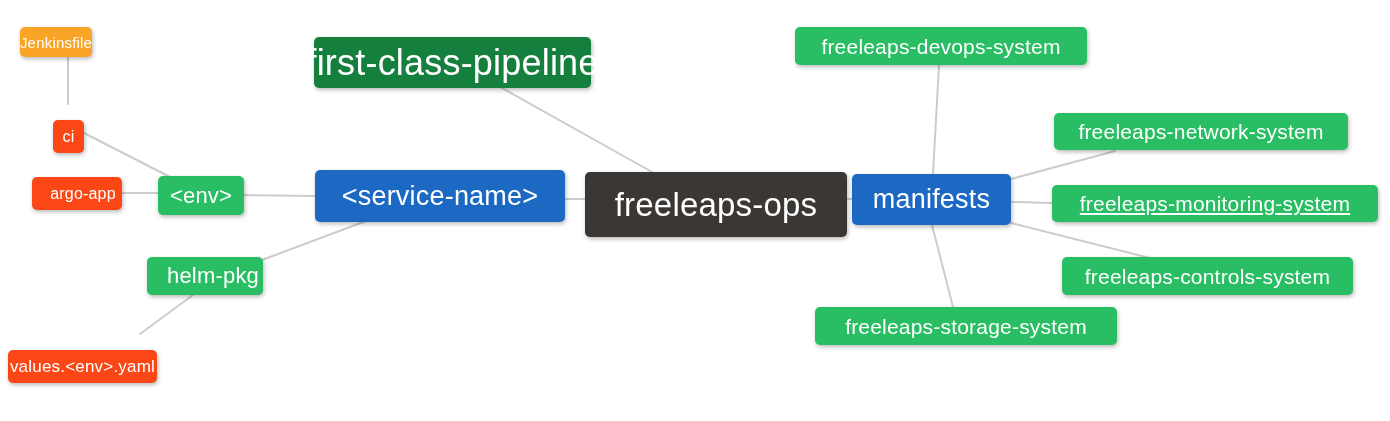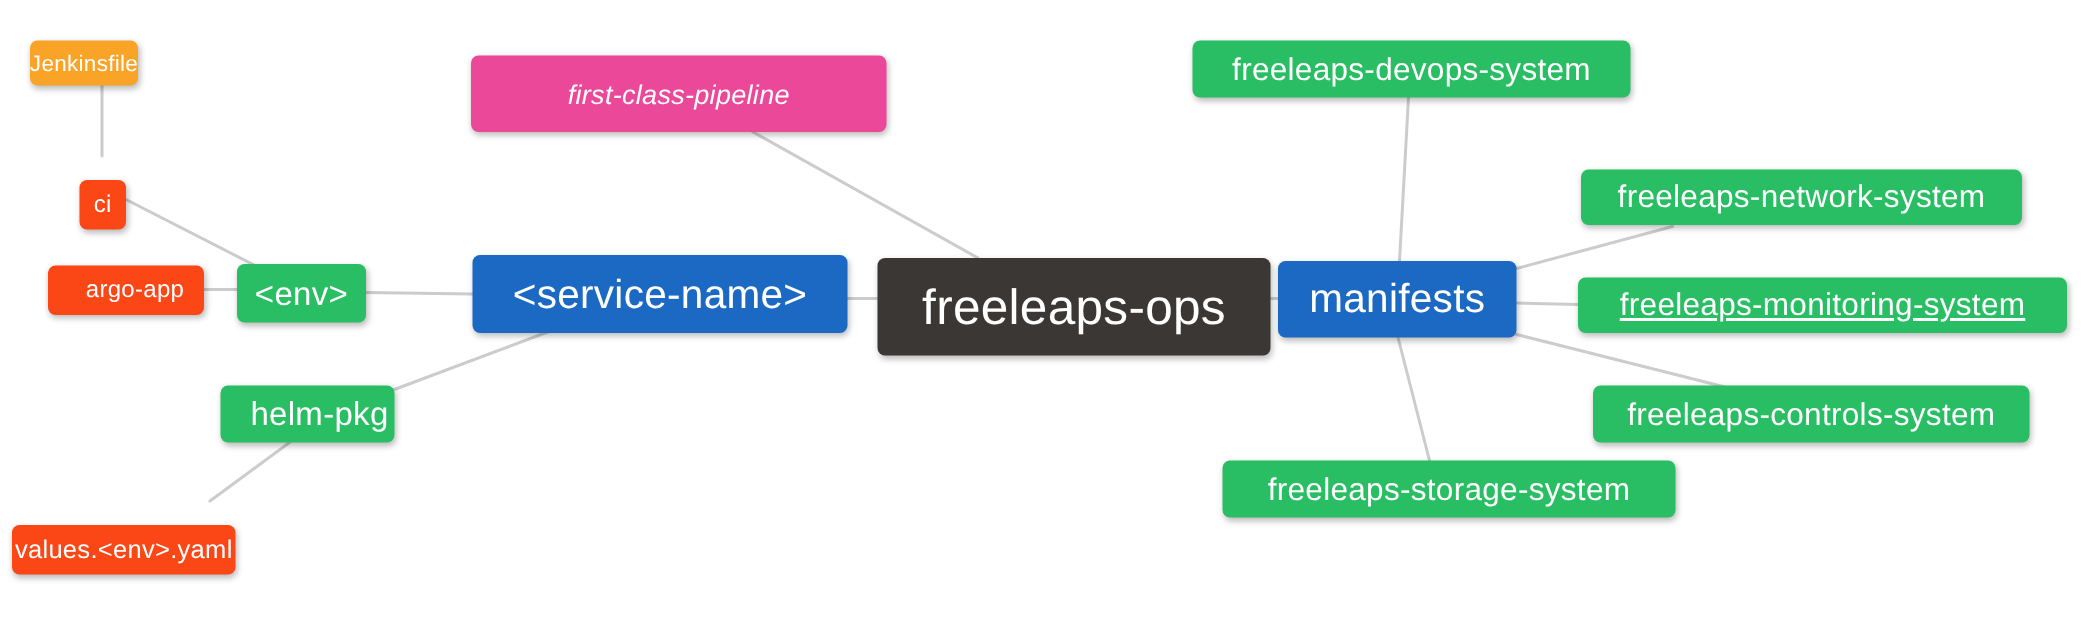--- a/index.html
+++ b/index.html
@@ -57,27 +57,27 @@
       <line x1="565" y1="199" x2="585" y2="199" stroke="#cccccc"></line>
       <line x1="847" y1="199" x2="852" y2="199" stroke="#cccccc"></line>
       <line x1="933" y1="174" x2="939" y2="65" stroke="#cccccc"></line>
       <line x1="1011" y1="179" x2="1115" y2="151" stroke="#cccccc"></line>
       <line x1="1011" y1="202" x2="1052" y2="203" stroke="#cccccc"></line>
       <line x1="1011" y1="223" x2="1150" y2="258" stroke="#cccccc"></line>
       <line x1="932" y1="225" x2="953" y2="307" stroke="#cccccc"></line>
     </svg>
   <div id="node-layer">
       <div class="node" style="left: 585px; top: 172px; width: 262px; height: 65px; background: rgb(59, 55, 52); font-size: 33px;">freeleaps-ops</div>
-      <div class="node" style="left: 314px; top: 37px; width: 277px; height: 51px; background: #ec4899; font-size: 18px; font-style: italic;">first-class-pipeline</div>
+      <div class="node" style="left: 314px; top: 37px; width: 277px; height: 51px; background: #15803d; font-size: 36px;">first-class-pipeline</div>
       <div class="node" style="left: 315px; top: 170px; width: 250px; height: 52px; background: rgb(28, 105, 196); font-size: 27px;">&lt;service-name&gt;</div>
       <div class="node" style="left: 852px; top: 174px; width: 159px; height: 51px; background: rgb(28, 105, 196); font-size: 27px;">manifests</div>
       <div class="node" style="left: 158px; top: 176px; width: 86px; height: 39px; background: rgb(41, 190, 99); font-size: 22px;">&lt;env&gt;</div>
       <div class="node" style="left: 147px; top: 257px; width: 116px; height: 38px; background: rgb(41, 190, 99); font-size: 22px; padding-left: 16px;">helm-pkg</div>
       <div class="node" style="left: 53px; top: 120px; width: 31px; height: 33px; background: rgb(251, 70, 22); font-size: 16px;">ci</div>
-      <div class="node" style="left: 32px; top: 177px; width: 104px; height: 33px; background: rgb(251, 70, 22); font-size: 16px; padding-left: 12px;">argo-app</div>
+      <div class="node" style="left: 32px; top: 177px; width: 90px; height: 33px; background: rgb(251, 70, 22); font-size: 16px; padding-left: 12px;">argo-app</div>
       <div class="node" style="left: 20px; top: 27px; width: 72px; height: 30px; background: rgb(249, 164, 38); font-size: 15px;">Jenkinsfile</div>
       <div class="node" style="left: 8px; top: 350px; width: 149px; height: 33px; background: rgb(251, 70, 22); font-size: 17px;">values.&lt;env&gt;.yaml</div>
       <div class="node" style="left: 795px; top: 27px; width: 292px; height: 38px; background: rgb(41, 190, 99); font-size: 21px;">freeleaps-devops-system</div>
       <div class="node" style="left: 1054px; top: 113px; width: 294px; height: 37px; background: rgb(41, 190, 99); font-size: 21px;">freeleaps-network-system</div>
       <div class="node" style="left: 1052px; top: 185px; width: 326px; height: 37px; background: rgb(41, 190, 99); font-size: 21px; text-decoration: underline;">freeleaps-monitoring-system</div>
       <div class="node" style="left: 1062px; top: 257px; width: 291px; height: 38px; background: rgb(41, 190, 99); font-size: 21px;">freeleaps-controls-system</div>
       <div class="node" style="left: 815px; top: 307px; width: 302px; height: 38px; background: rgb(41, 190, 99); font-size: 21px;">freeleaps-storage-system</div>
     </div>
 </div>
 

